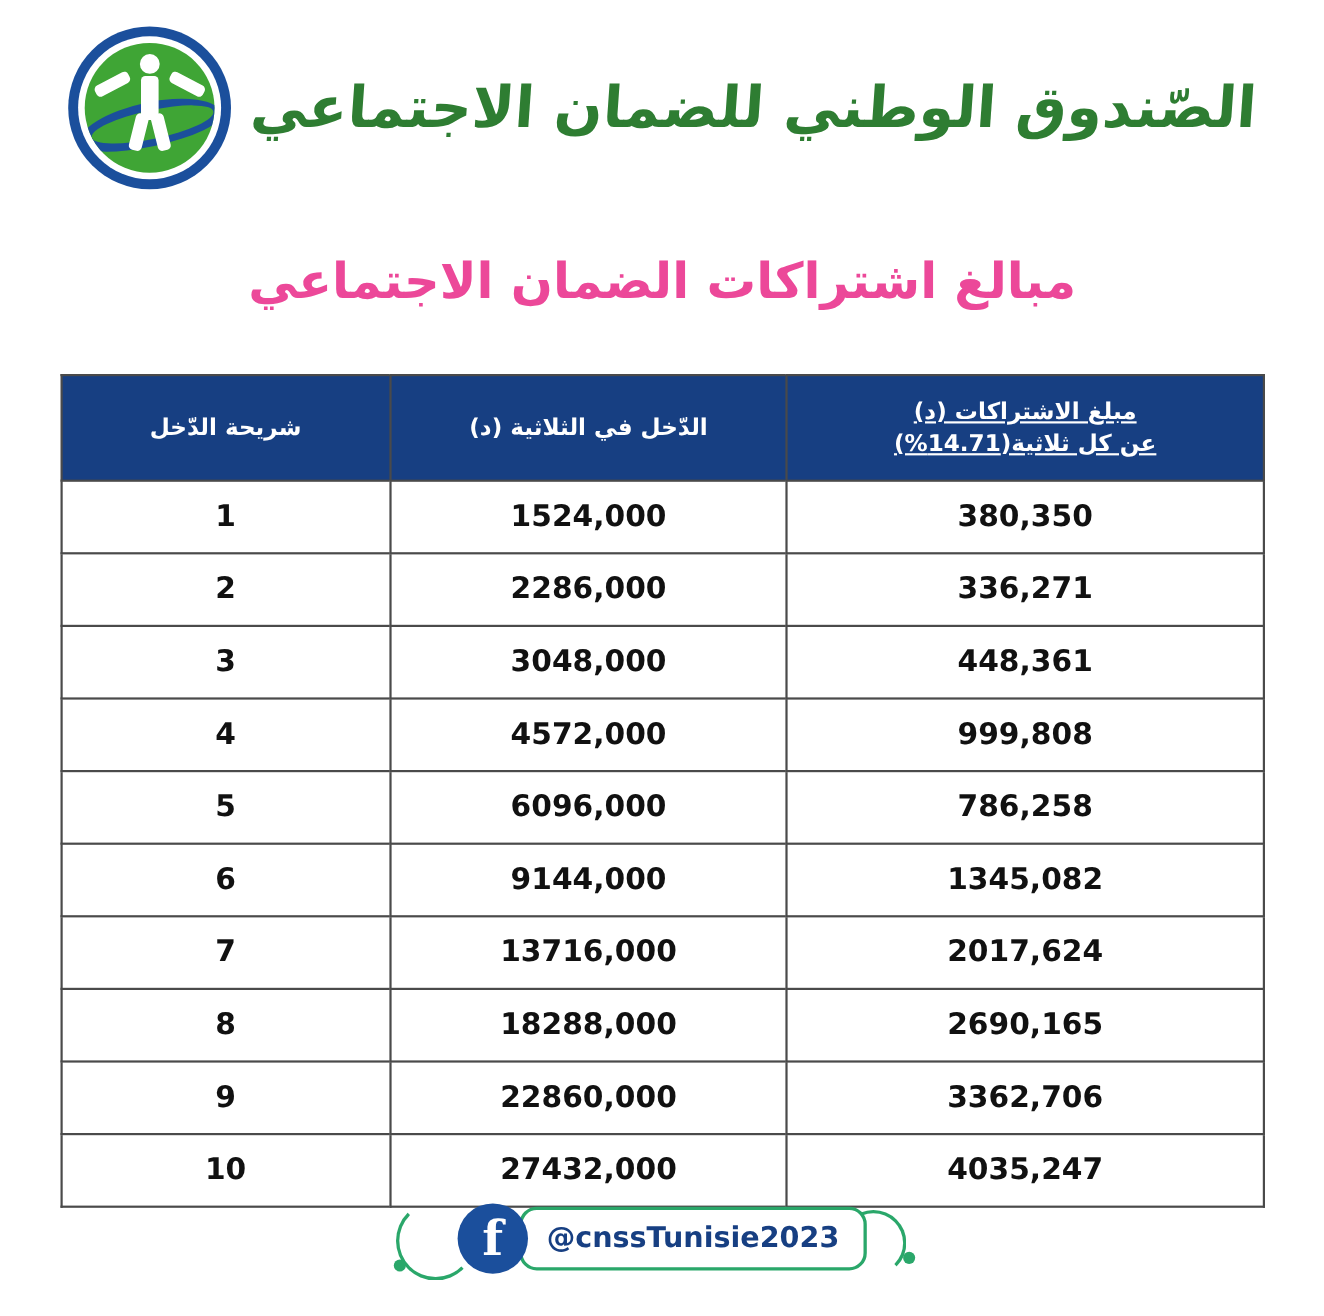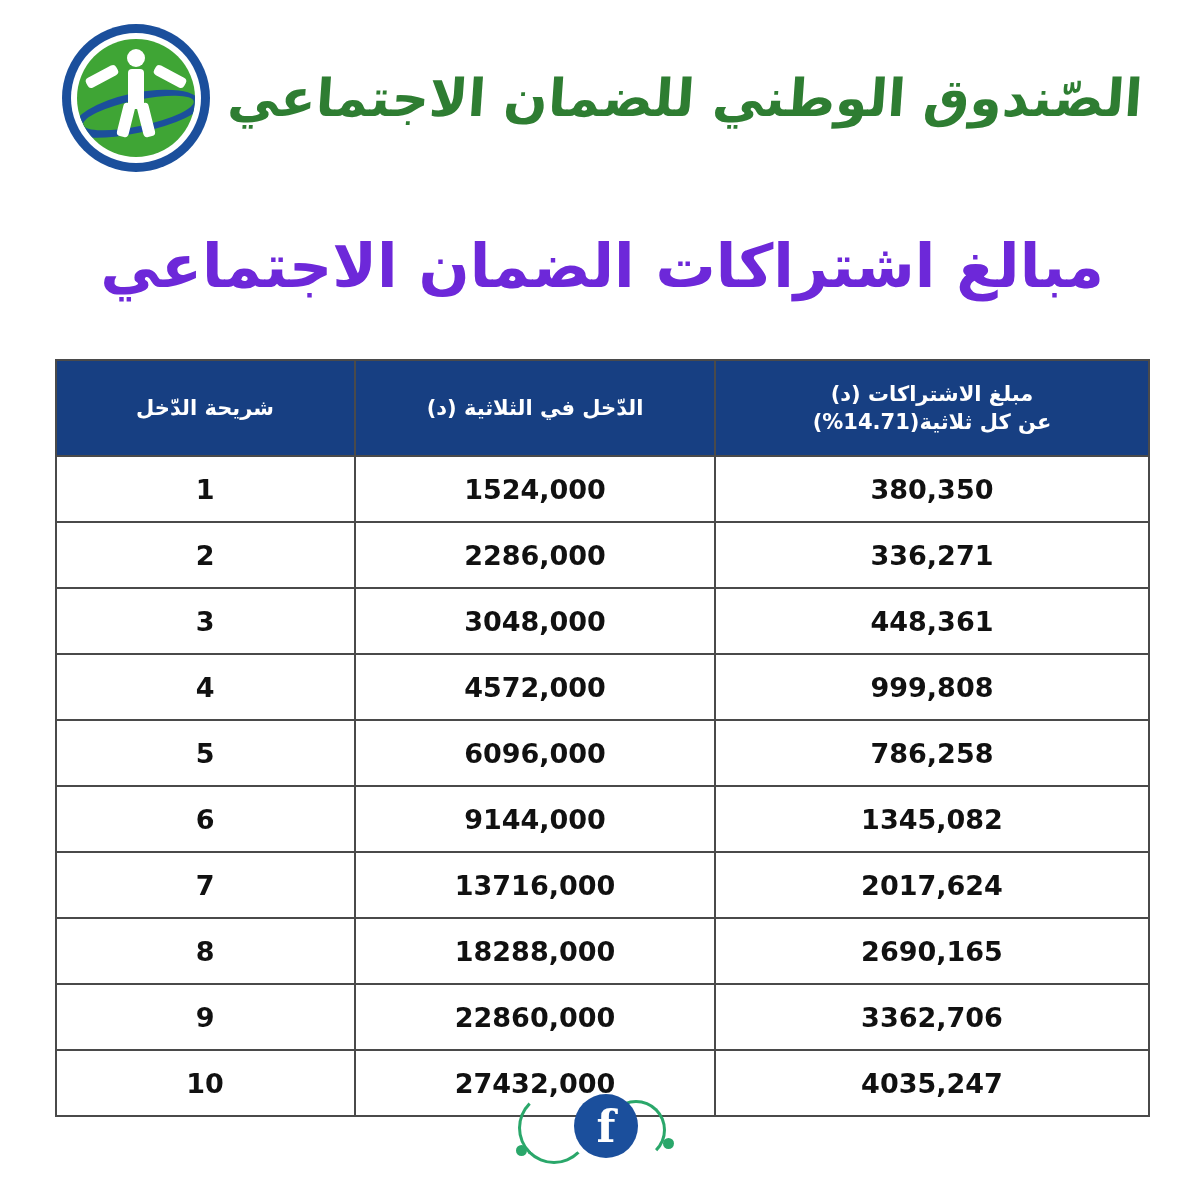--- a/index.html
+++ b/index.html
@@ -110,23 +110,23 @@
     left: 50%; margin-left: 4px; top: 64px; transform: rotate(-14deg);
   }
 
   
   .title-block {
     text-align: center;
     margin-top: 42px;
     direction: rtl;
   }
   .title-line {
-    font-size: 60px;
-    font-weight: bold;
-    color: #6d28d9;
+    font-size: 45px;
+    font-weight: bold;
+    color: #ec4899;
     line-height: 1.30;
     text-align: center;
   }
 
   
   .table-wrap {
     margin: 54px auto 0;
     width: 1095px;
   }
   table.rates {
@@ -139,21 +139,21 @@
     background: #173f82;
     color: #ffffff;
     font-size: 21px;
     font-weight: bold;
     padding: 14px 10px;
     border: 2px solid #4a4a4a;
     line-height: 1.35;
     height: 66px;
     vertical-align: middle;
   }
-  table.rates th.col-amount { width: 40%; }
+  table.rates th.col-amount { width: 40%; text-decoration: underline; }
   table.rates th.col-income { width: 33%; text-align: center; }
   table.rates th.col-tier   { width: 27%; }
   table.rates td {
     border: 2px solid #4a4a4a;
     text-align: center;
     font-size: 27px;
     font-weight: bold;
     color: #111111;
     padding: 9px 6px;
     height: 46px;
@@ -320,16 +320,17 @@
         </tr>
       </tbody>
   </table>
 </div>
 
 <div class="footer">
   <div class="social-pill">
     <div class="swirl swirl-left"></div>
     <div class="swirl-dot dot-left"></div>
     <div class="fb-circle">f</div>
+    <div class="handle-box">@cnssTunisie2023</div>
     <div class="swirl swirl-right"></div>
     <div class="swirl-dot dot-right"></div>
   </div>
 </div>
 
 </body></html>

